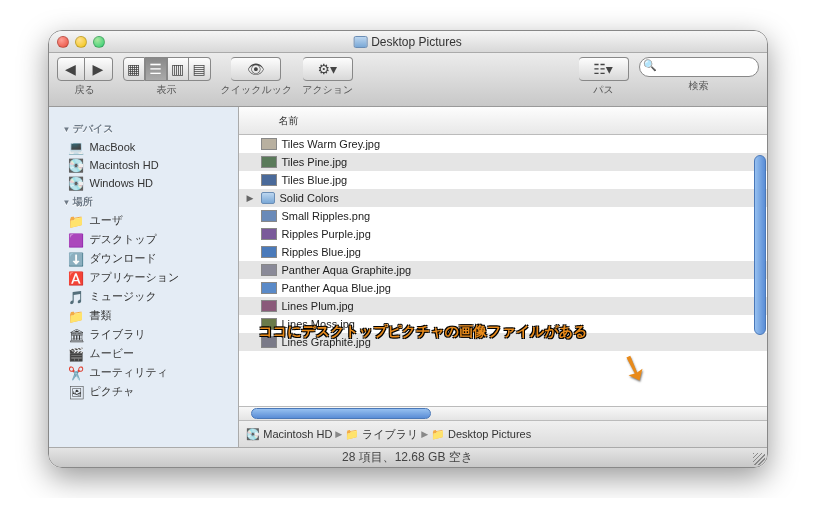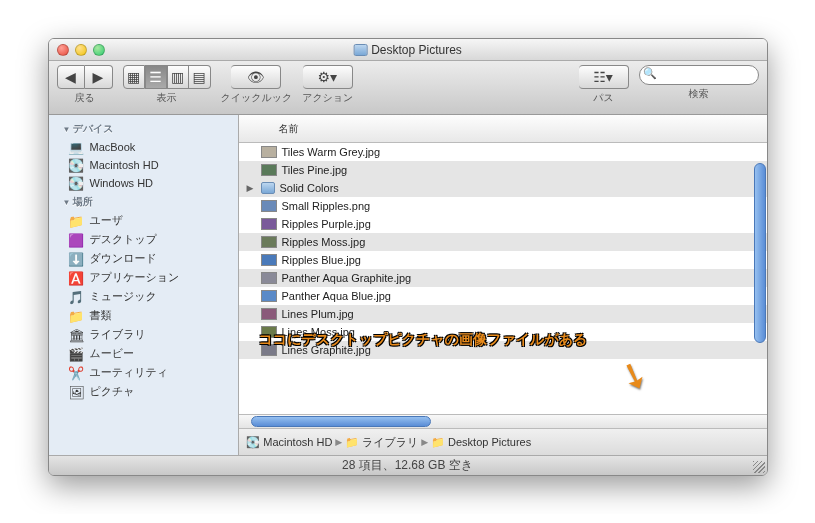--- a/index.html
+++ b/index.html
@@ -1,17 +1,17 @@
 <!DOCTYPE html>
 <html><head>
 <meta charset="utf-8">
 <style>
 * { margin: 0; padding: 0; box-sizing: border-box; font-family: "Lucida Grande", "Hiragino Kaku Gothic Pro", sans-serif; }
 body { background: #fff; padding: 30px; }
-.window { width: 720px; margin: 8px auto; background: linear-gradient(#e8e8e8, #d4d4d4); border: 1px solid #888; border-radius: 6px; box-shadow: 0 10px 30px rgba(0,0,0,0.4); overflow: hidden; }
+.window { width: 720px; margin: 0 auto; background: linear-gradient(#e8e8e8, #d4d4d4); border: 1px solid #888; border-radius: 14px; box-shadow: 0 10px 30px rgba(0,0,0,0.4); overflow: hidden; }
 .titlebar { height: 22px; background: linear-gradient(#f6f6f6, #d8d8d8); border-bottom: 1px solid #aaa; display: flex; align-items: center; position: relative; }
 .traffic { display: flex; gap: 6px; padding-left: 8px; }
 .tl { width: 12px; height: 12px; border-radius: 50%; border: 1px solid rgba(0,0,0,0.2); }
 .tl.r { background: radial-gradient(circle at 35% 30%, #ff9f95, #e74c3c); }
 .tl.y { background: radial-gradient(circle at 35% 30%, #ffe08f, #f1c40f); }
 .tl.g { background: radial-gradient(circle at 35% 30%, #a8e89f, #2ecc71); }
 .title { position: absolute; left: 50%; transform: translateX(-50%); font-size: 12px; color: #333; display: flex; align-items: center; gap: 4px; }
 .folder-ico { display: inline-block; width: 14px; height: 12px; background: linear-gradient(#bcd6ef, #7aa8d6); border-radius: 2px; border: 1px solid #6a8db5; }
 .toolbar { height: 54px; background: linear-gradient(#ececec, #c8c8c8); border-bottom: 1px solid #999; display: flex; align-items: flex-start; padding: 4px 8px 0; gap: 10px; }
 .tgroup { display: flex; flex-direction: column; align-items: center; gap: 2px; }
@@ -22,21 +22,21 @@
 .tbtn.single { border-radius: 4px; }
 .tbtn.active { background: linear-gradient(#888, #aaa); color: #fff; }
 .tlabel { font-size: 10px; color: #555; }
 .tbtn.w28 { width: 28px; }
 .tbtn.w22 { width: 22px; }
 .tbtn.w50 { width: 50px; }
 .search-field { width: 120px; height: 20px; border-radius: 10px; border: 1px solid #888; background: #fff; font-size: 11px; padding: 0 8px 0 20px; position: relative; }
 .search-wrap { position: relative; }
 .search-wrap::before { content: "🔍"; position: absolute; left: 5px; top: 2px; font-size: 11px; color: #888; z-index: 1; }
 .body { display: flex; height: 340px; }
-.sidebar { width: 190px; background: #e4ecf5; border-right: 1px solid #aaa; overflow-y: auto; font-size: 11px; padding: 4px 0; }
+.sidebar { width: 190px; background: #e4ecf5; border-right: 1px solid #aaa; overflow-y: auto; font-size: 11px; padding: 12px 0; }
 .sb-header { color: #6e7a87; font-size: 10px; font-weight: bold; padding: 3px 8px 2px 14px; text-shadow: 0 1px 0 #fff; }
 .sb-header::before { content: "▼ "; font-size: 8px; }
 .sb-item { padding: 2px 8px 2px 20px; display: flex; align-items: center; gap: 5px; color: #333; cursor: default; }
 .sb-ico { width: 16px; height: 14px; display: inline-block; font-size: 13px; text-align: center; }
 .main { flex: 1; display: flex; flex-direction: column; background: #fff; }
 .listhead { height: 28px; background: linear-gradient(#fdfdfd, #e8e8e8); border-bottom: 1px solid #bbb; display: flex; align-items: center; font-size: 10px; color: #333; padding-left: 40px; }
 .list { flex: 1; overflow: auto; position: relative; }
 .row { height: 18px; display: flex; align-items: center; font-size: 11px; color: #222; padding-left: 22px; }
 .row.alt { background: #e5e5e5; }
 .thumb { width: 16px; height: 12px; margin-right: 5px; border: 1px solid #888; display: inline-block; }
@@ -179,36 +179,36 @@
       <div class="list">
         <div id="rows">
             <div class="row">
               <span class="thumb" style="background:#b8b0a0"></span>
               <span>Tiles Warm Grey.jpg</span>
             </div>
             <div class="row alt">
               <span class="thumb" style="background:#5a7a5a"></span>
               <span>Tiles Pine.jpg</span>
             </div>
+            <div class="row">
+              <span class="thumb" style="background:#4a6a9a"></span>
+              <span>Tiles Blue.jpg</span>
+            </div>
             <div class="row alt">
               <span class="disclosure">▶</span>
               <span class="folder-ico" style="margin-right:5px"></span>
               <span>Solid Colors</span>
             </div>
             <div class="row">
               <span class="thumb" style="background:#6a8ab8"></span>
               <span>Small Ripples.png</span>
             </div>
             <div class="row">
               <span class="thumb" style="background:#7a5a9a"></span>
               <span>Ripples Purple.jpg</span>
-            </div>
-            <div class="row alt">
-              <span class="thumb" style="background:#6a7a5a"></span>
-              <span>Ripples Moss.jpg</span>
             </div>
             <div class="row">
               <span class="thumb" style="background:#4a7aba"></span>
               <span>Ripples Blue.jpg</span>
             </div>
             <div class="row alt">
               <span class="thumb" style="background:#8a8a98"></span>
               <span>Panther Aqua Graphite.jpg</span>
             </div>
             <div class="row">

